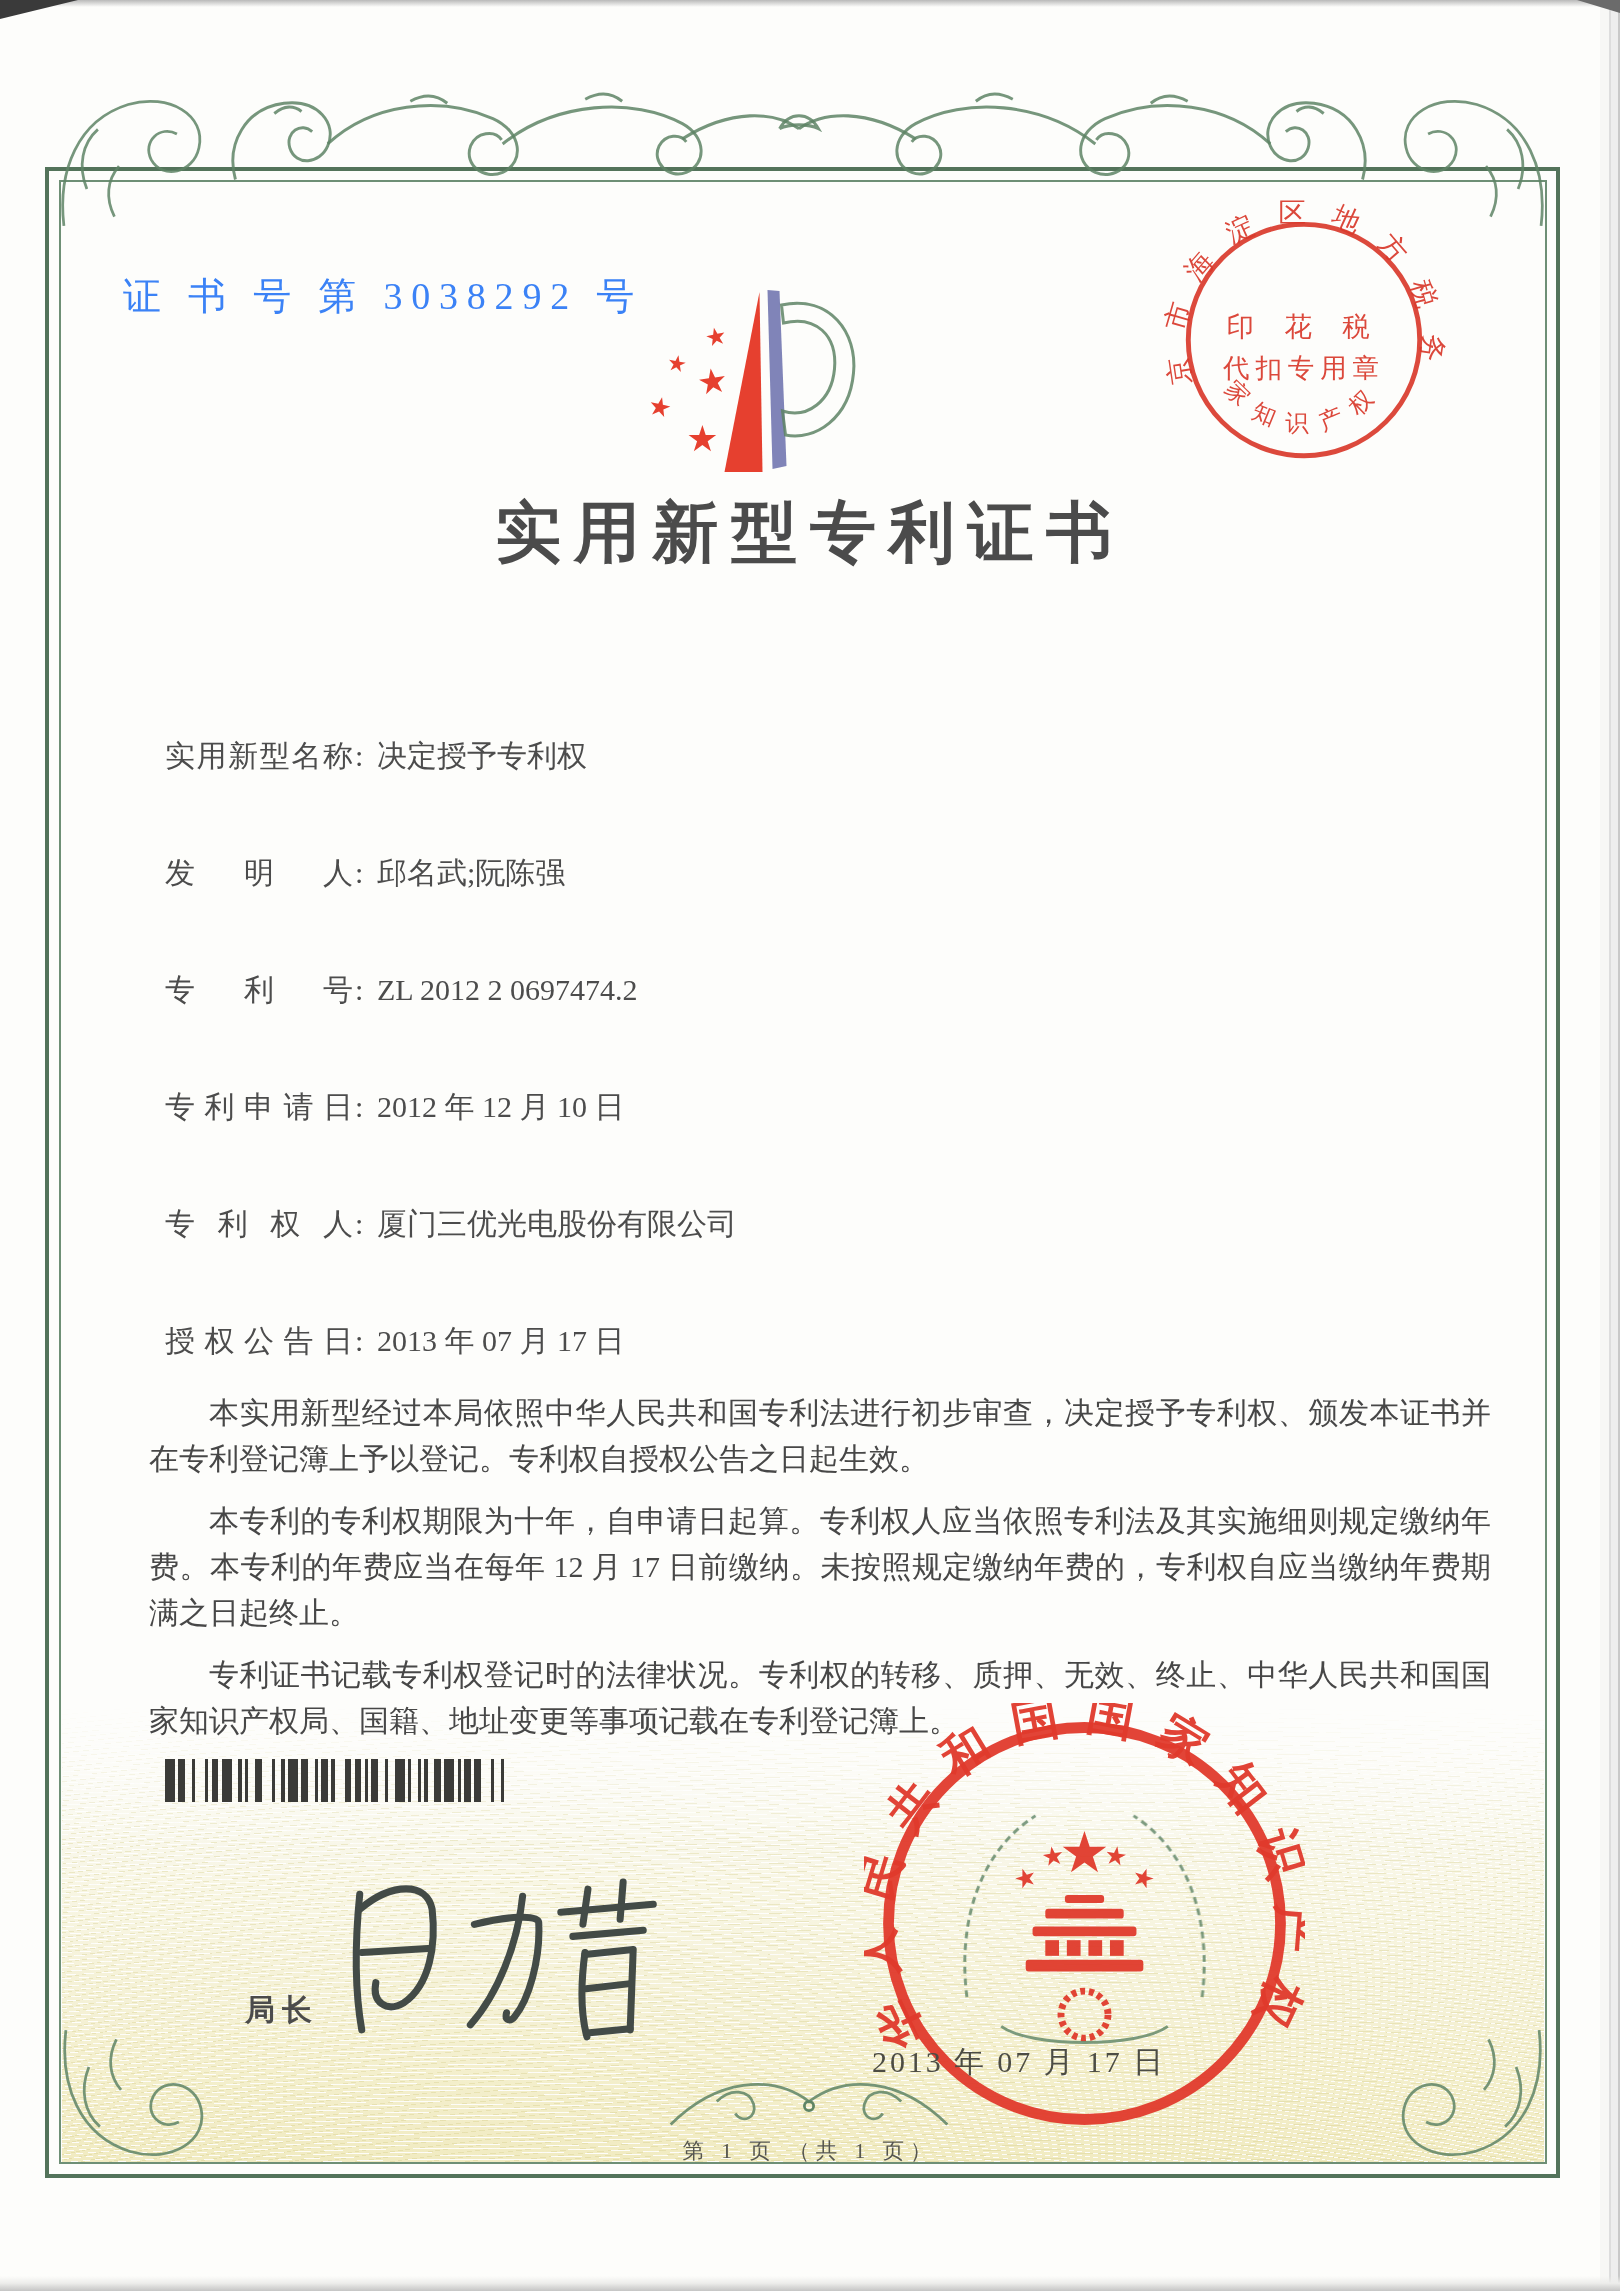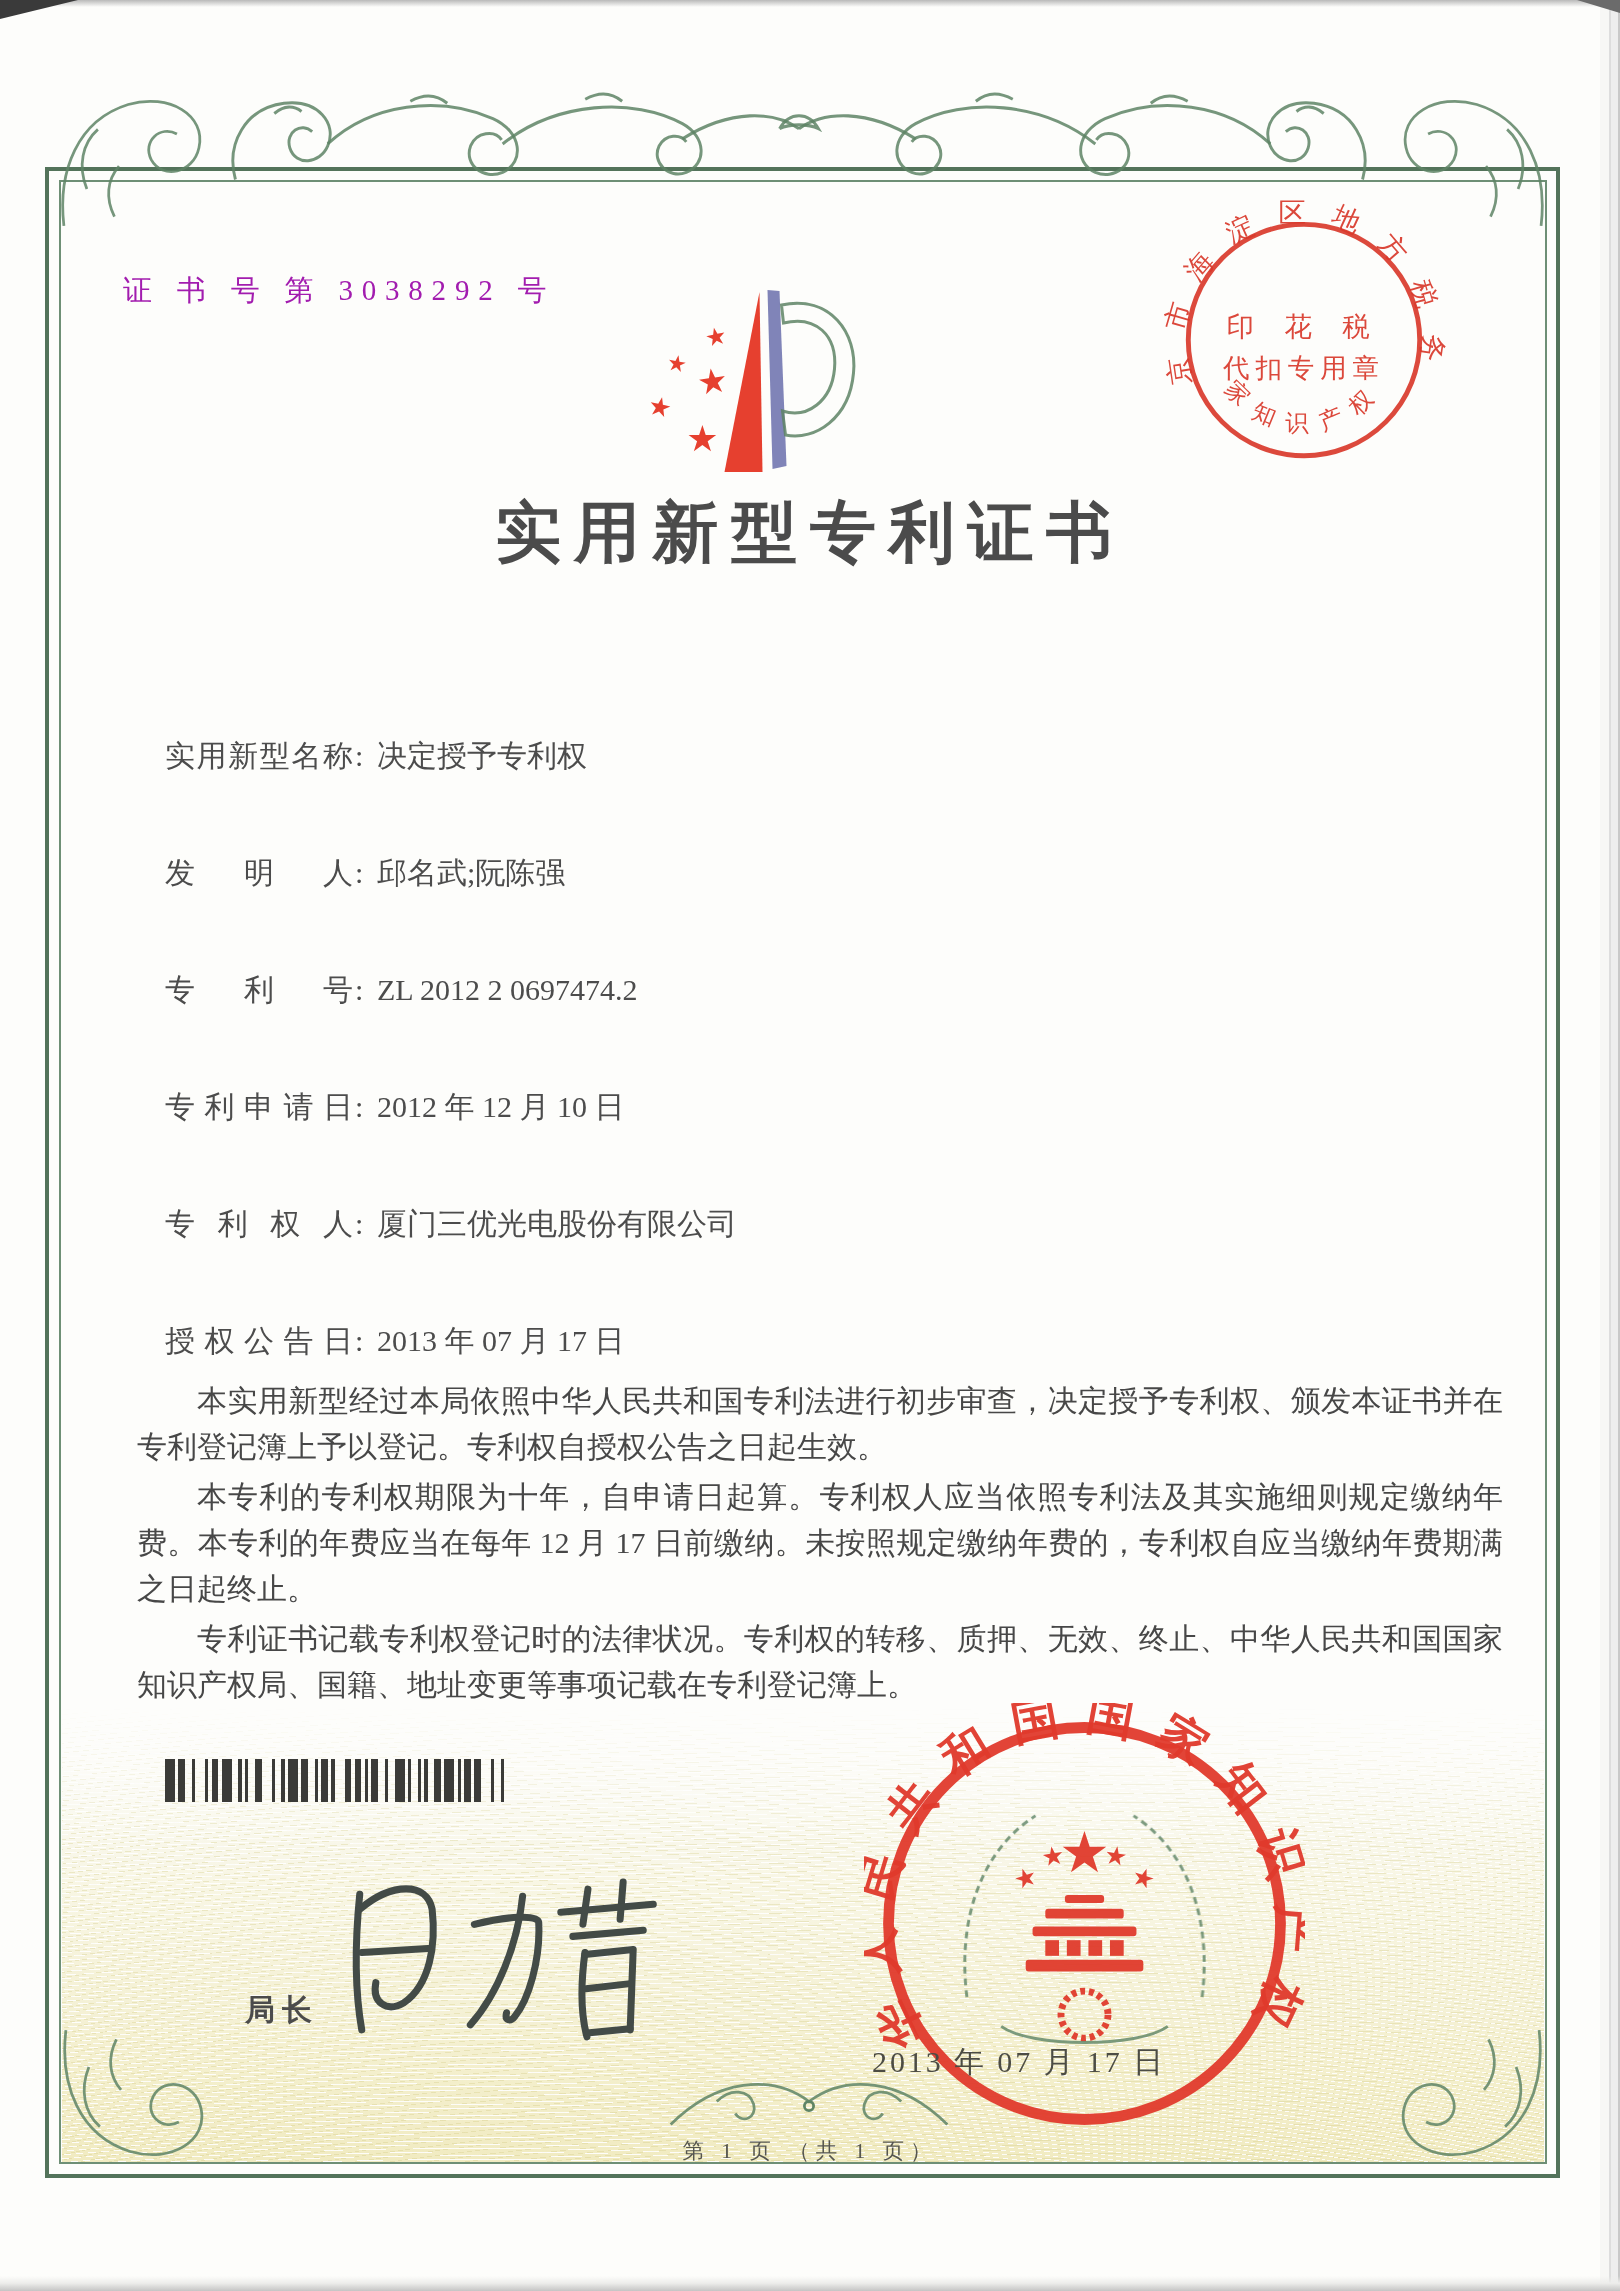--- a/index.html
+++ b/index.html
@@ -25,30 +25,30 @@
   .guilloche{position:absolute;left:62px;top:1707px;width:1482px;height:455px;
       background-image:
         repeating-radial-gradient(1470px 421px at 28% 185%, rgba(255,255,255,.9) 0 2px, rgba(255,255,255,0) 2px 12.7px),
         repeating-radial-gradient(1470px 421px at 72% 195%, rgba(205,196,120,.30) 0 2px, rgba(255,255,255,0) 2px 15.7px),
         linear-gradient(to bottom, rgba(247,244,220,0), rgba(240,234,190,.95));
       -webkit-mask-image:linear-gradient(to bottom,transparent,black 30%);
       mask-image:linear-gradient(to bottom,transparent,black 30%);}
   
   .orn{position:absolute;}
   .orn path{stroke:#5e8465;stroke-width:3;fill:none;opacity:.85;}
-  .cert-no{position:absolute;left:123px;top:271px;font-size:29px;letter-spacing:8.8px;color:#a21caf;white-space:nowrap;}
+  .cert-no{position:absolute;left:123px;top:271px;font-size:38px;letter-spacing:8.8px;color:#3b82f6;white-space:nowrap;}
   .title{position:absolute;left:0;top:488px;width:100%;text-align:center;
       font-size:66px;font-weight:700;letter-spacing:12.7px;color:#4b4b4b;}
   .fields{position:absolute;left:165px;top:708px;font-size:30px;color:#4c4c4c;}
   .field-row{height:117px;line-height:43px;white-space:nowrap;}
   .f-label{display:inline-block;width:188px;text-align:justify;text-align-last:justify;margin-top:26px;}
   .f-colon{display:inline-block;margin:0 13.7px 0 2px;}
   .body-text{position:absolute;left:133px;top:1374px;width:1374px;font-size:30px;
       line-height:46px;color:#474747;text-align:justify;}
-  .body-text p{margin:4px;text-indent:2em;font-family:Liberation Serif, serif;}
+  .body-text p{margin:16px;text-indent:2em;font-family:Liberation Serif, serif;}
   .barcode{position:absolute;left:165px;top:1759px;width:345px;height:43px;display:flex;align-items:stretch;overflow:hidden;}
   .director-label{position:absolute;left:245px;top:1990px;font-size:30px;letter-spacing:6.9px;color:#4b4b4b;font-weight:bold;}
   .signature{position:absolute;left:331px;top:1864px;width:343px;height:191px;}
   .signature path{stroke:#434b47;stroke-width:7;fill:none;stroke-linecap:round;stroke-linejoin:round;}
   .sr{position:absolute;width:1px;height:1px;overflow:hidden;clip:rect(0 0 0 0);}
   .seal-date{position:absolute;left:872px;top:2042px;font-size:30px;letter-spacing:2.9px;color:#4c4c44;white-space:nowrap;}
   .footer{position:absolute;left:0;top:2136px;width:100%;text-align:center;
       font-size:21.6px;letter-spacing:5.9px;color:#56564f;}
   svg text{font-family:"Liberation Serif","DejaVu Serif",serif;}
 </style>

